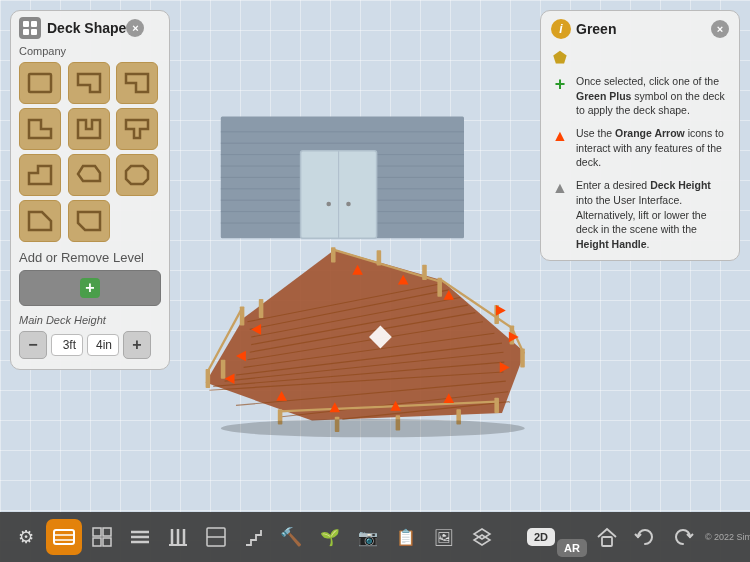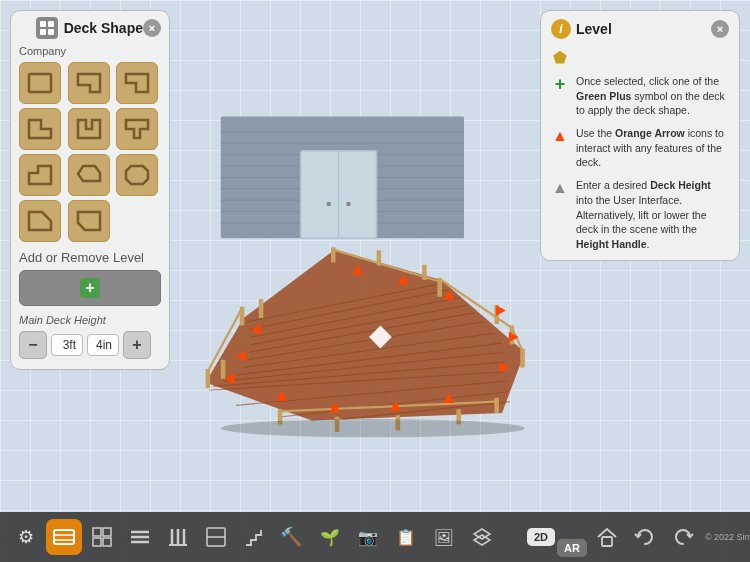--- a/index.html
+++ b/index.html
@@ -32,21 +32,21 @@
       background: rgba(240,240,240,0.95);
       border-radius: 10px;
       border: 1px solid #bbb;
       padding: 6px 8px 10px;
       z-index: 10;
     }
 
     .panel-header {
       display: flex;
       align-items: center;
-      justify-content: flex-end;
+      justify-content: flex-start;
       margin-bottom: 6px;
     }
 
     .panel-header-left {
       display: flex;
       align-items: center;
       gap: 6px;
     }
 
     .panel-title {
@@ -517,21 +517,21 @@
     <div class="height-val">3ft</div>
     <div class="height-val">4in</div>
     <div class="height-btn">+</div>
   </div>
 </div>
 
 <div class="help-panel">
   <div class="help-header">
     <div class="help-header-left">
       <div class="help-icon">i</div>
-      <span class="help-title">Level</span>
+      <span class="help-title">Green</span>
     </div>
     <div class="panel-close-btn">×</div>
   </div>
 
   <div class="help-items">
     <div class="help-item">
       <div class="help-item-icon" style="color: #c8a020; font-size:16px;">⬟</div>
     </div>
     <div class="help-item">
       <div class="help-item-icon" style="color: #2a9a2a; font-size:18px; font-weight:bold;">+</div>

